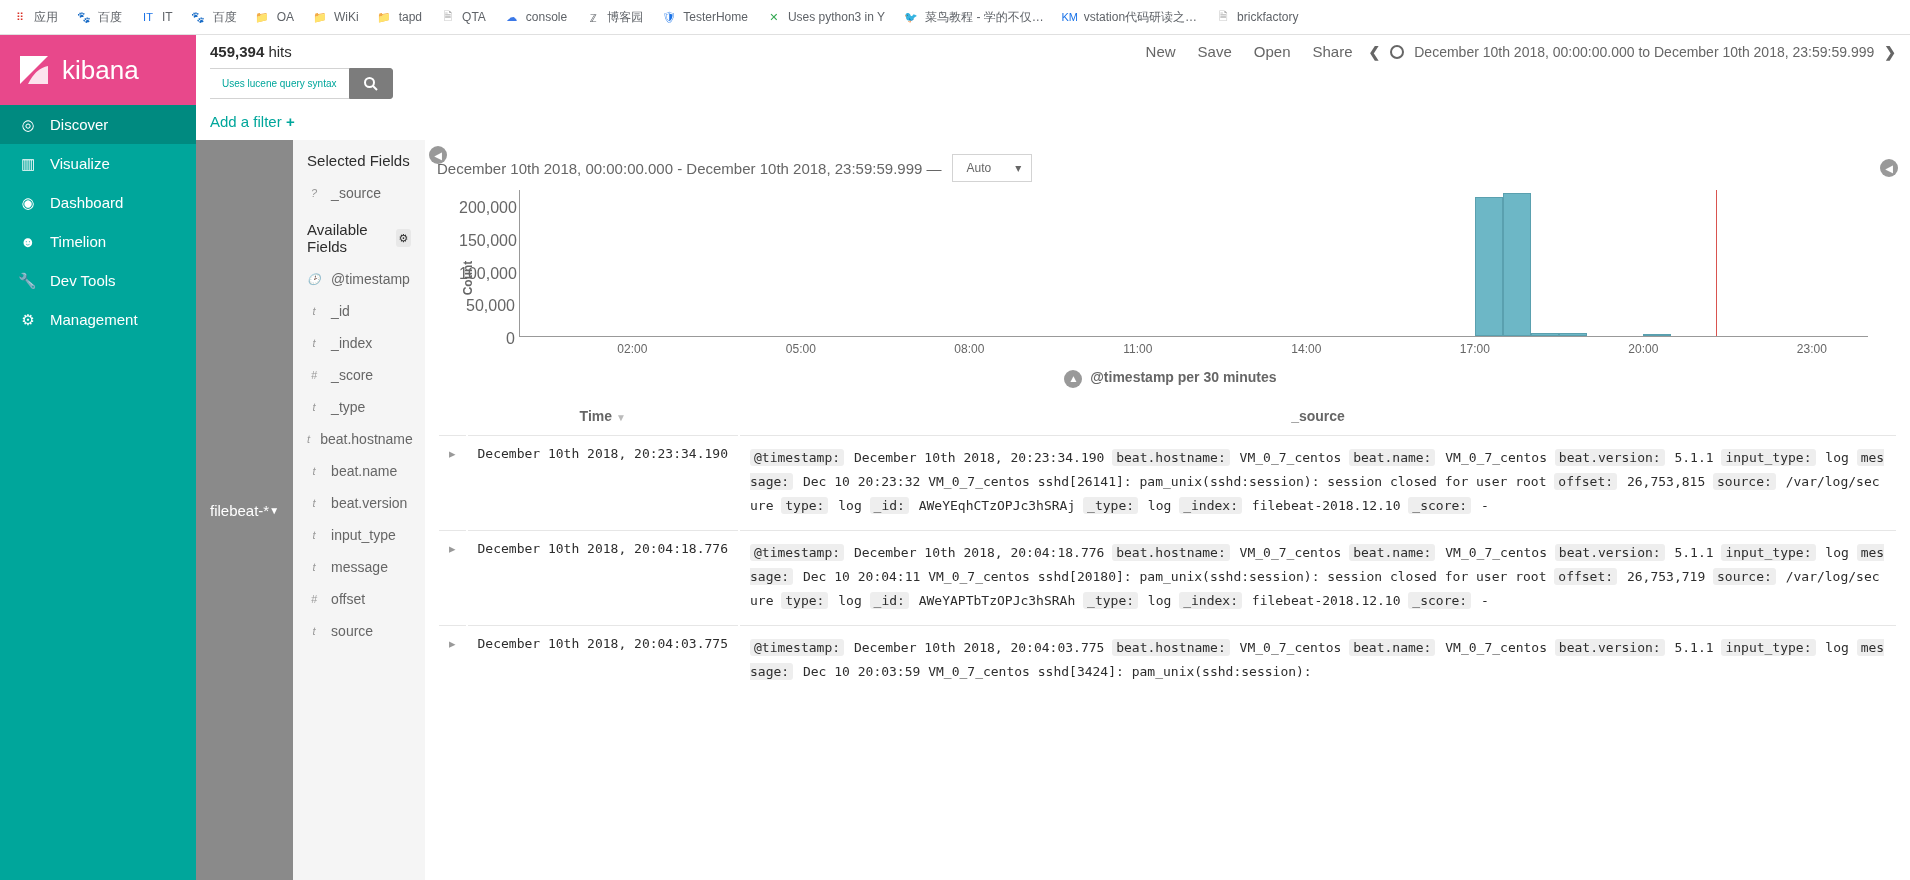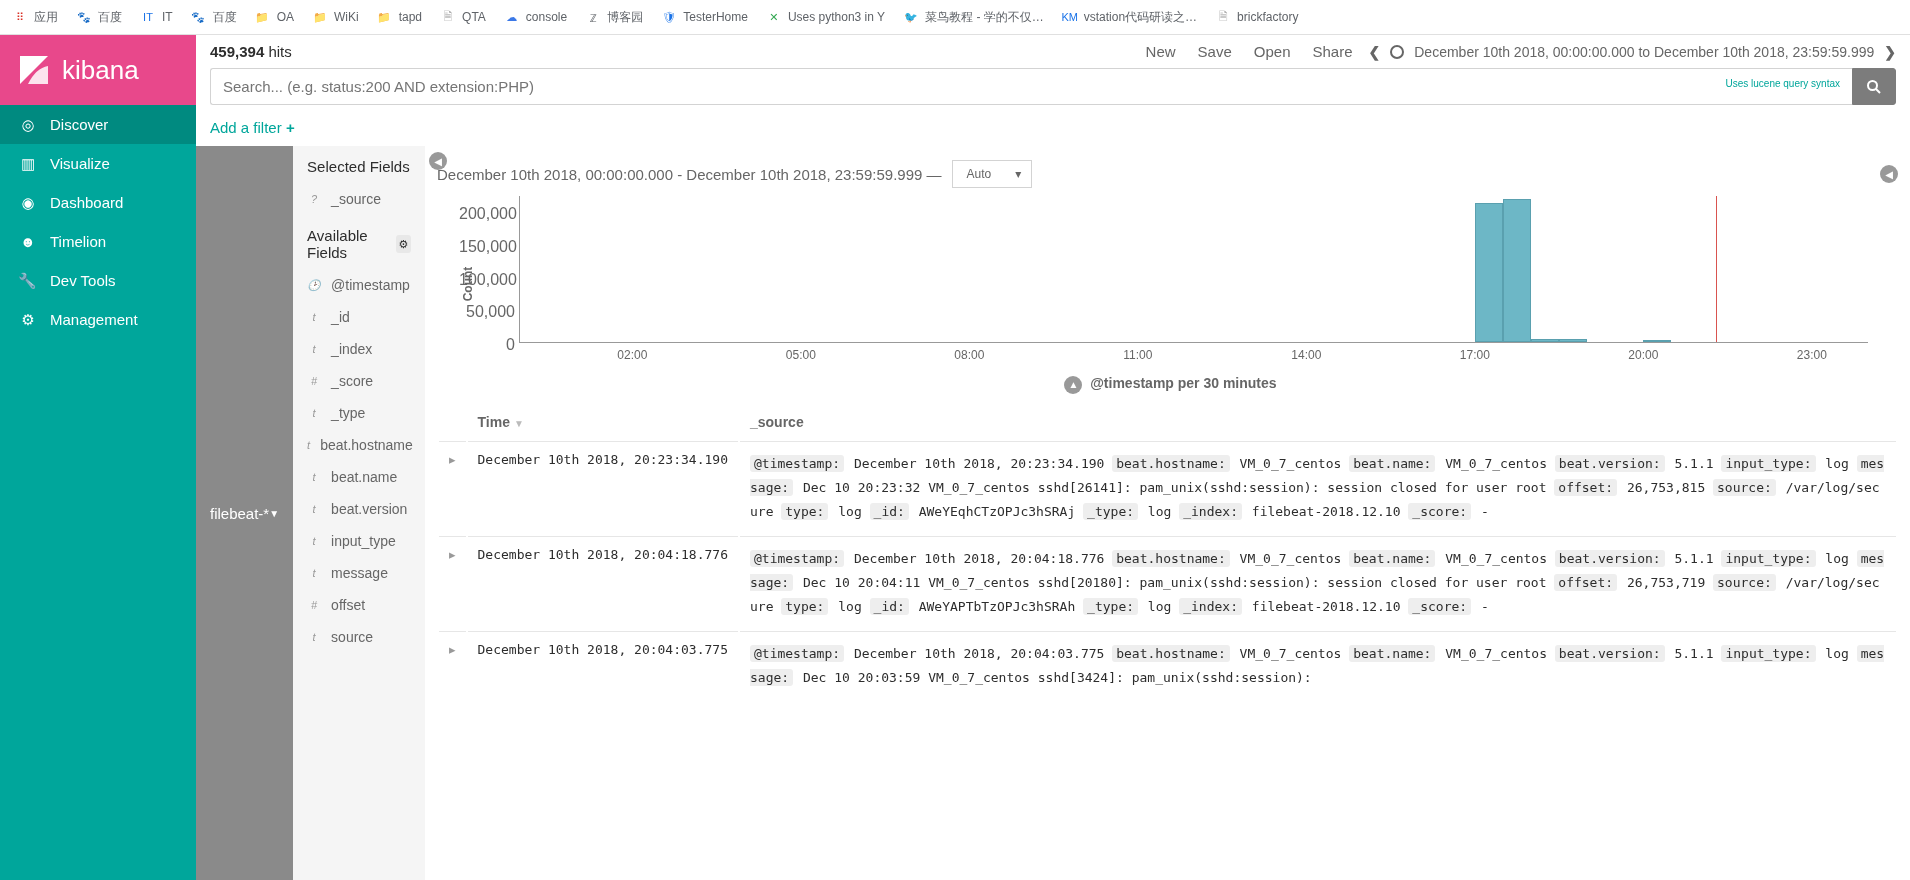--- a/index.html
+++ b/index.html
@@ -47,21 +47,21 @@
 .y-axis { position: absolute; left: -6px; top: 0; bottom: 28px; width: 64px; }
 .y-label { position: absolute; left: -6px; top: 50%; transform: translateY(-50%) rotate(-90deg); font-size: 12px; color: #666; font-weight: 600; }
 .y-tick { position: absolute; right: 0; font-size: 16px; color: #666; text-align: right; width: 56px; }
 .plot { position: absolute; left: 62px; right: 0; top: 0; bottom: 28px; border-left: 1px solid #999; border-bottom: 1px solid #999; }
 .bar { position: absolute; bottom: 0; background: #6db7c6; border: 1px solid #5aa0af; }
 .cursor-line { position: absolute; top: 0; bottom: 0; width: 1px; background: #d9534f; }
 .x-tick { position: absolute; bottom: -20px; font-size: 12px; color: #666; transform: translateX(-50%); }
 .chart-caption { text-align: center; font-size: 14px; color: #666; font-weight: 600; padding: 4px 0 10px; }
 .chevup { width: 18px; height: 18px; background: #999; border-radius: 50%; color: #fff; display: inline-flex; align-items: center; justify-content: center; font-size: 10px; margin-left: 6px; cursor: pointer; }
 .docs-table { width: 100%; }
-.docs-table th { text-align: left; padding: 8px 10px; font-size: 14px; color: #666; font-weight: 600; border-bottom: 1px solid transparent; }
+.docs-table th { text-align: center; padding: 8px 10px; font-size: 14px; color: #666; font-weight: 600; border-bottom: 1px solid transparent; }
 .docs-table th.time { width: 250px; }
 .docs-table td { padding: 10px 10px; vertical-align: top; border-top: 1px solid #e6e6e6; font-size: 13px; }
 .expand-cell { width: 24px; color: #999; cursor: pointer; }
 .time-cell { font-family: Menlo, Consolas, monospace; font-size: 13px; white-space: nowrap; }
 .source-cell { font-family: Menlo, Consolas, monospace; font-size: 13px; line-height: 1.85; word-break: break-all; }
 .source-cell .k { background: #eee; padding: 1px 4px; border-radius: 3px; margin-right: 2px; }
 .sort-caret { font-size: 10px; color: #bbb; margin-left: 4px; }
 .nav-prev { width: 18px; height: 18px; background: #999; border-radius: 50%; color: #fff; display: inline-flex; align-items: center; justify-content: center; font-size: 10px; cursor: pointer; margin-left: auto; }
 .arrow { font-weight: bold; cursor: pointer; color: #666; }
 </style>
@@ -179,21 +179,20 @@
             <span>Share</span>
           </div>
         <div class="time-nav">
           <span class="arrow">❮</span>
           <span class="clock"></span>
           <span>December 10th 2018, 00:00:00.000 to December 10th 2018, 23:59:59.999</span>
           <span class="arrow">❯</span>
         </div>
       </div>
       <div class="searchbar">
-        <input type="text" placeholder="Search... (e.g. status:200 AND extension:PHP)" style="">
         <span class="lucene">Uses lucene query syntax</span>
         <button class="search-btn">
           <svg width="16" height="16" viewBox="0 0 16 16">
               <circle cx="6.5" cy="6.5" r="4.5" stroke="#fff" stroke-width="2" fill="none"></circle>
               <line x1="10" y1="10" x2="14" y2="14" stroke="#fff" stroke-width="2"></line>
             </svg>
         </button>
       </div>
       <div class="filterbar">
         <span class="add-filter"><span>Add a filter</span> <b>+</b></span>

